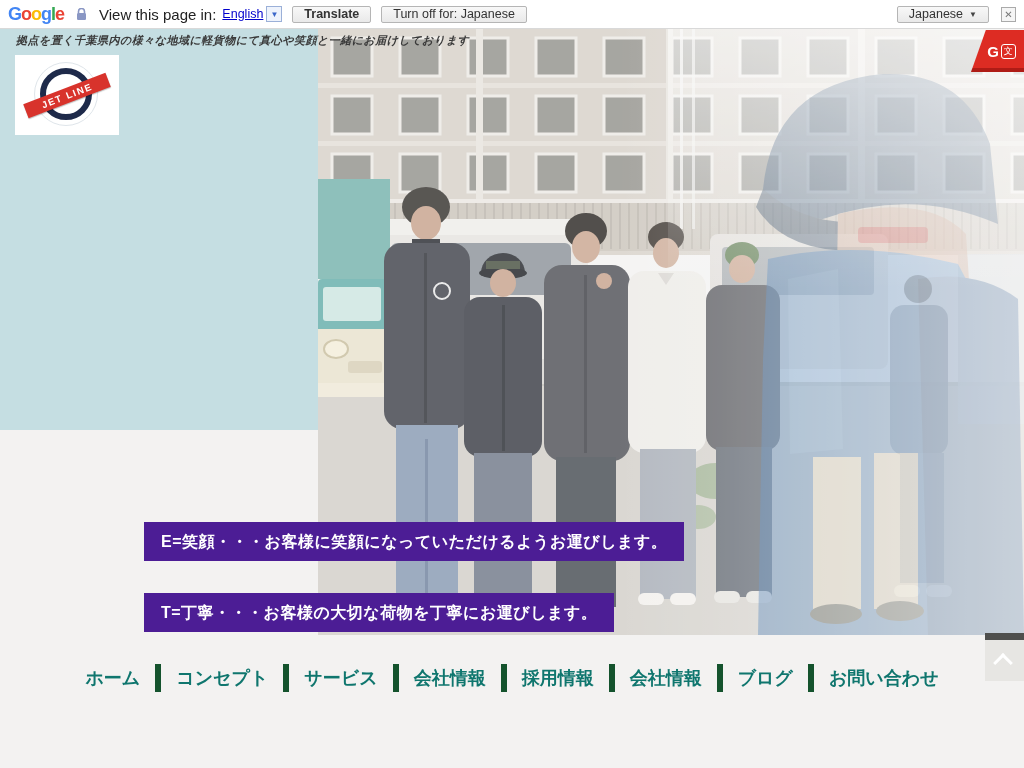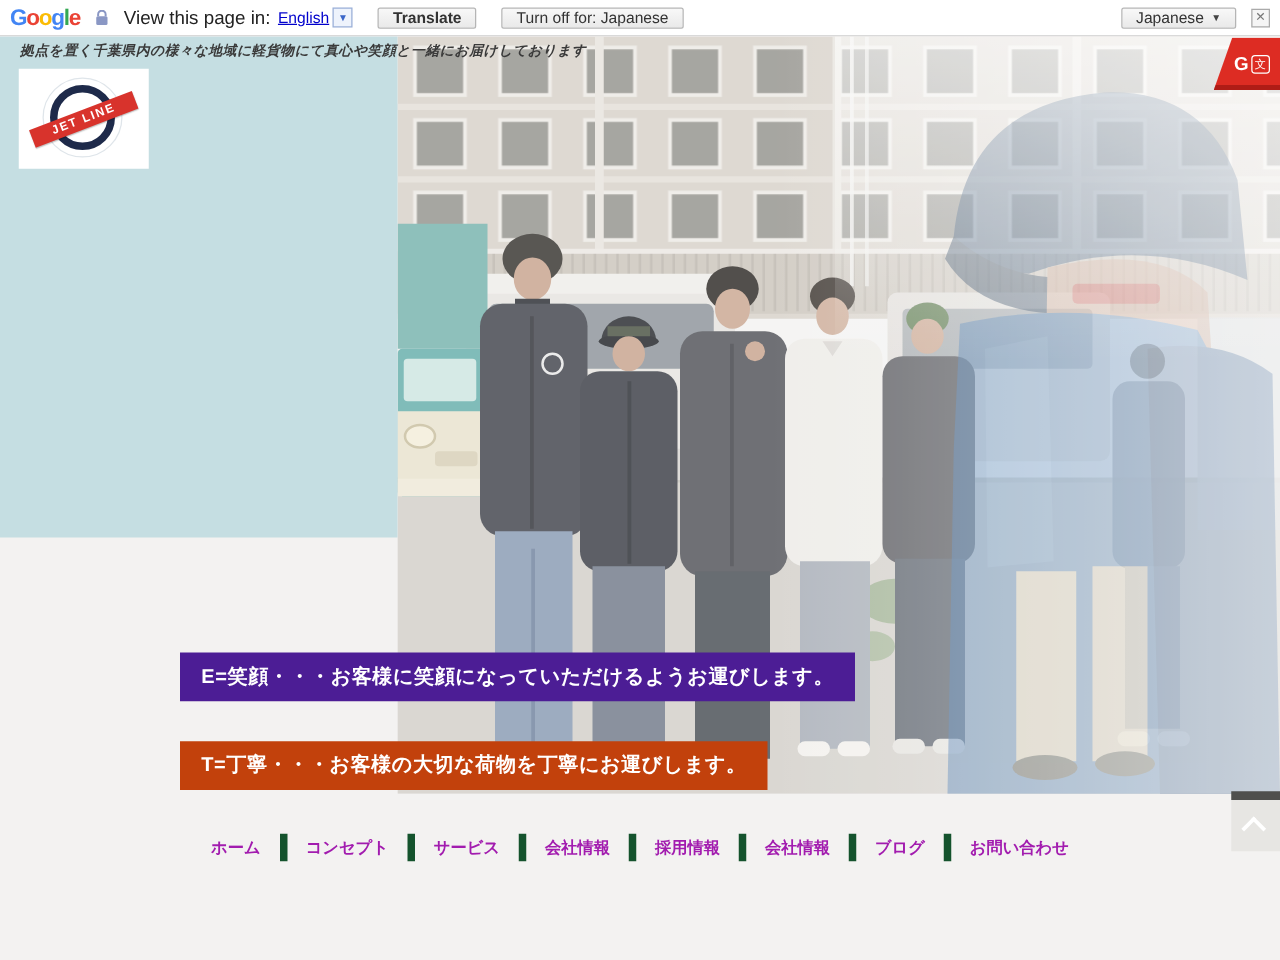--- a/index.html
+++ b/index.html
@@ -12,21 +12,21 @@
             border-bottom:1px solid #d9d9d9; display:flex; align-items:center; z-index:50; }
   .gt-logo { margin-left:8px; font-weight:bold; font-size:18px; letter-spacing:-1px; }
   .gt-logo span:nth-child(1){color:#4285F4;} .gt-logo span:nth-child(2){color:#EA4335;}
   .gt-logo span:nth-child(3){color:#FBBC05;} .gt-logo span:nth-child(4){color:#4285F4;}
   .gt-logo span:nth-child(5){color:#34A853;} .gt-logo span:nth-child(6){color:#EA4335;}
   .gt-lock { margin-left:12px; width:11px; height:13px; }
   .gt-view { margin-left:12px; font-size:15px; color:#222; }
   .gt-lang { margin-left:6px; font-size:12.5px; color:#0000cc; text-decoration:underline; cursor:pointer; }
   .gt-dd { margin-left:3px; width:16px; height:16px; border:1px solid #9bb0d8; background:#eef3fc;
            font-size:8px; color:#3a66c9; display:inline-flex; align-items:center; justify-content:center; cursor:pointer; }
-  .gt-btn { margin-left:20px; height:17px; padding:0 11px; font-size:12.5px; color:#333;
+  .gt-btn { margin-left:10px; height:17px; padding:0 11px; font-size:12.5px; color:#333;
             background:linear-gradient(#f8f8f8,#e9e9e9); border:1px solid #b5b5b5; border-radius:2px; cursor:pointer;
             display:inline-flex; align-items:center; white-space:nowrap; }
   .gt-btn.bold { font-weight:bold; }
   .gt-spacer { flex:1; }
   .gt-options { margin-right:12px; }
   .gt-options .arr { font-size:8px; margin-left:6px; color:#444; }
   .gt-close { margin-right:8px; width:15px; height:15px; border:1px solid #aaa; background:#f5f5f5;
               color:#777; font-size:10px; line-height:13px; text-align:center; cursor:pointer; }
 
   
@@ -55,26 +55,26 @@
                box-shadow:inset 0 -4px 0 rgba(90,0,0,0.35); }
   .red-badge .g { color:#fff; font-weight:bold; font-size:15px; margin-right:2px; margin-left:8px; }
   .red-badge .box { width:15px; height:15px; border:1.5px solid #fff; border-radius:3px; color:#fff;
                     font-size:9px; display:flex; align-items:center; justify-content:center; }
 
   
   .banner { position:absolute; left:144px; height:39px; line-height:39px; padding:0 17px; z-index:10;
             color:#ffffff; font-size:16px; font-weight:bold; letter-spacing:0.5px; white-space:nowrap; }
   .banner.blue   { top:491px; background:#4a8de4; }
   .banner.orange { top:522px; background:#4c1d95; }
-  .banner.green  { top:593px; background:#c2410c; }
+  .banner.green  { top:593px; background:#4c1d95; }
 
   
   .nav { position:absolute; left:0; top:662px; width:1024px; height:32px; z-index:10;
          display:flex; align-items:center; justify-content:center; }
-  .nav a { font-size:13px; font-weight:bold; color:#a21caf; text-decoration:none; padding:2px 15px;
+  .nav a { font-size:18px; font-weight:bold; color:#0f766e; text-decoration:none; padding:2px 15px;
            white-space:nowrap; cursor:pointer;font-family:Liberation Serif, serif; }
   .nav a + a { border-left:6px solid #14532d; }
 
   
   .totop { position:absolute; left:985px; top:633px; width:39px; height:48px; z-index:11; cursor:pointer; }
   .totop .bar { width:100%; height:7px; background:#4f4f4d; }
   .totop .body { width:100%; height:41px; background:#e7e6e3; position:relative; }
   .totop .chev { position:absolute; left:11px; top:16px; width:14px; height:14px;
                  border-left:3px solid #ffffff; border-top:3px solid #ffffff; transform:rotate(45deg); }
 </style>

